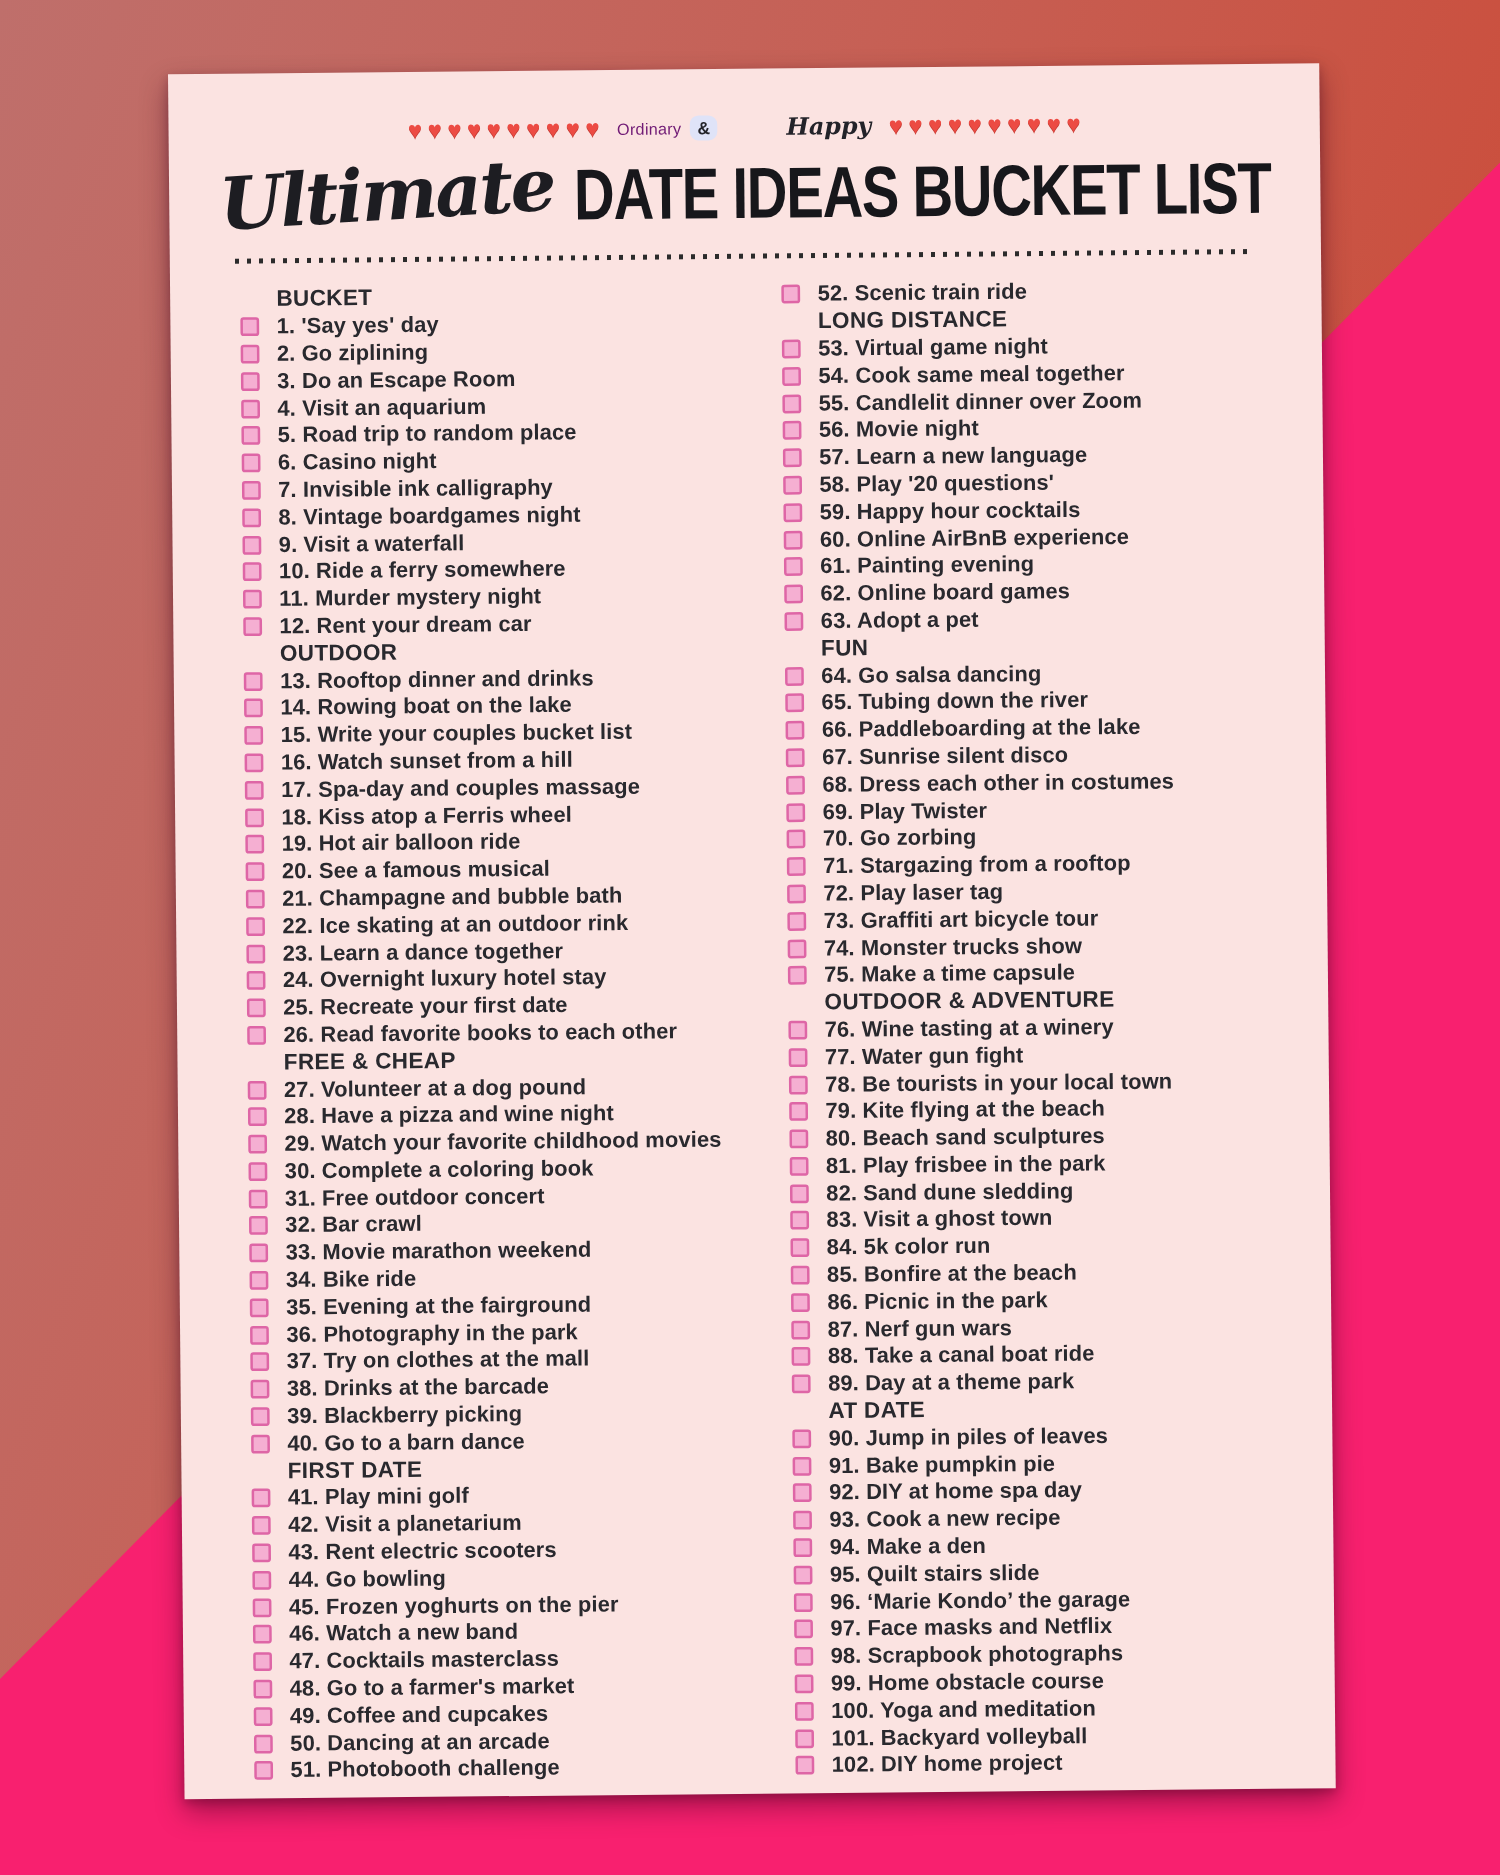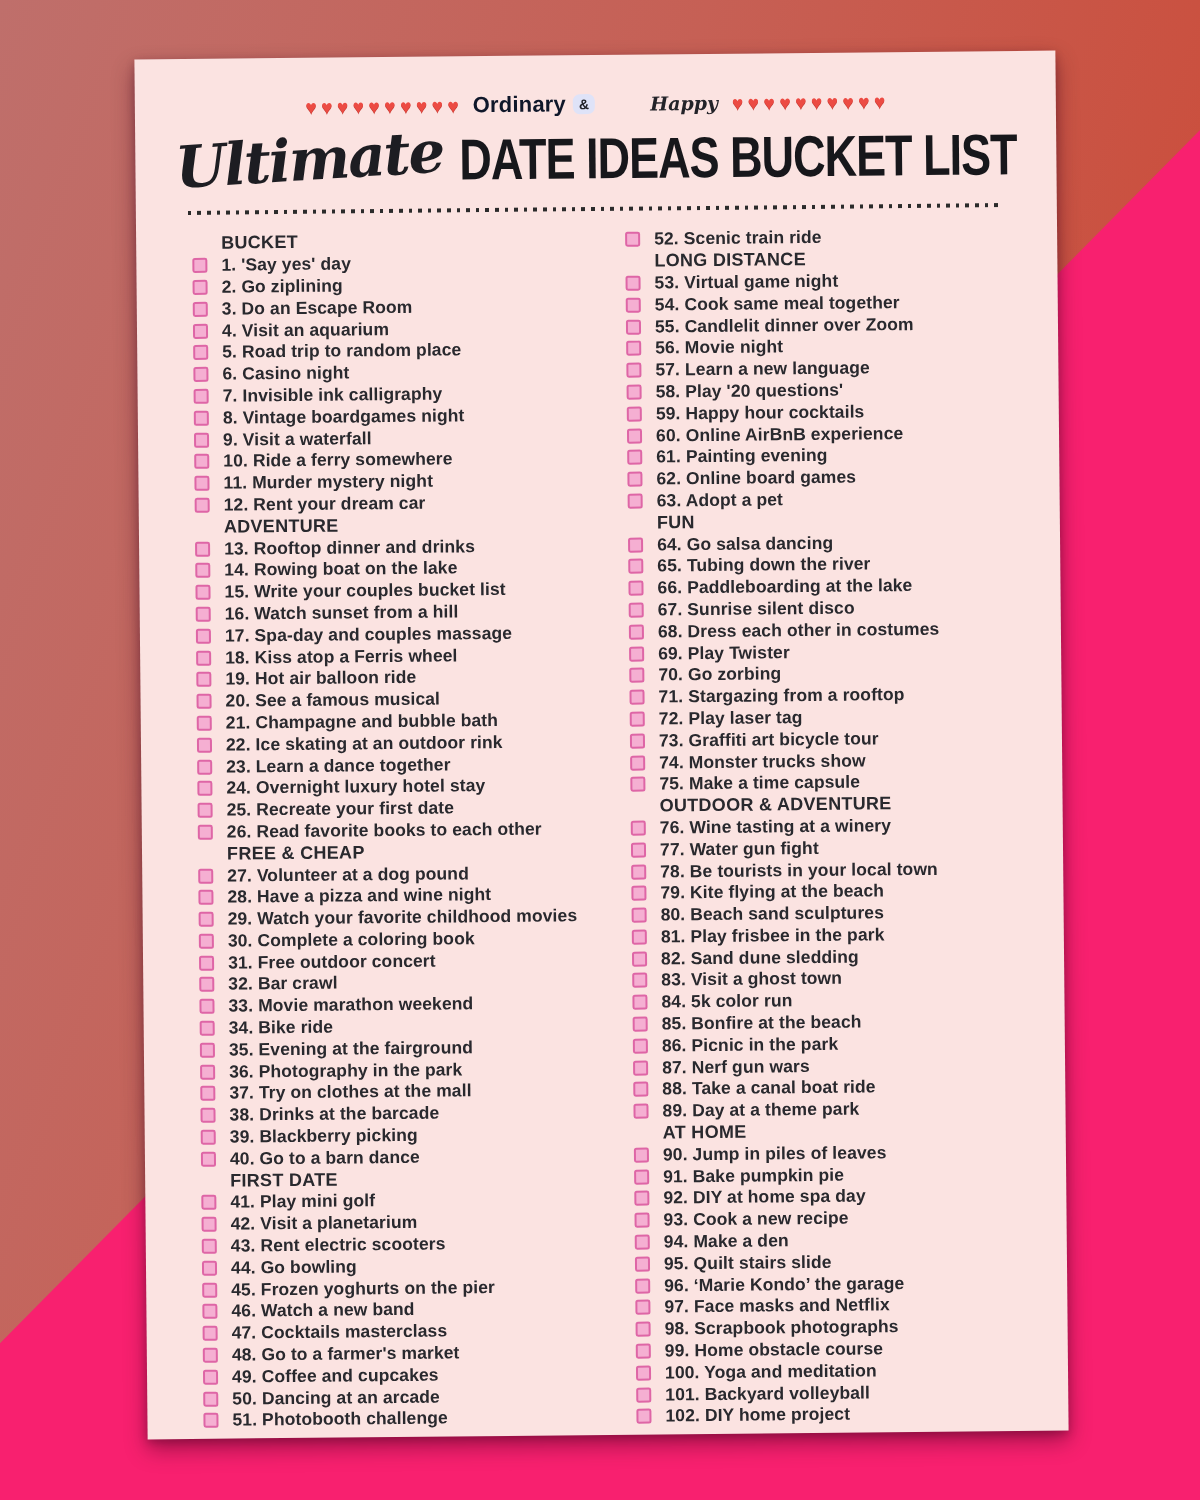--- a/index.html
+++ b/index.html
@@ -27,21 +27,21 @@
     transform:rotate(-0.55deg);
     box-shadow:0 10px 22px rgba(60,0,30,.45),0 3px 8px rgba(60,0,30,.28);
   }
   .header-row{margin-top:36px;display:flex;align-items:center;justify-content:center;}
   .hearts{display:flex;gap:4.5px;}
   .heart{
     font-size:19px;line-height:19px;color:var(--heart);
     text-shadow:0 1px 0 #C33A33;
   }
   .brand{display:flex;align-items:center;gap:7px;margin:0 14px;white-space:nowrap;}
-  .brand-word{font-weight:700;font-size:22px;color:#0f172a;letter-spacing:.2px;}
+  .brand-word{font-weight:400;font-size:13px;color:#701a75;letter-spacing:.2px;}
   .brand-amp{
     font-weight:700;font-size:14px;color:#232329;
     background:var(--amp-bg);padding:2px 6px;border-radius:7px;
   }
   .brand-script{
     font-family:"DejaVu Serif",serif;font-style:italic;font-weight:700;
     font-size:19px;color:#232329;margin-left:48px;
   }
   .title-row{display:flex;align-items:center;justify-content:center;margin-top:10px;height:64px;}
   .title-script{
@@ -166,21 +166,21 @@
           </div>
           <div class="row">
             <span class="checkbox"></span>
             <span class="item-label">11. Murder mystery night</span>
           </div>
           <div class="row">
             <span class="checkbox"></span>
             <span class="item-label">12. Rent your dream car</span>
           </div>
           <div class="row header">
-            <span class="item-label">ADVENTURE</span>
+            <span class="item-label">OUTDOOR</span>
           </div>
           <div class="row">
             <span class="checkbox"></span>
             <span class="item-label">13. Rooftop dinner and drinks</span>
           </div>
           <div class="row">
             <span class="checkbox"></span>
             <span class="item-label">14. Rowing boat on the lake</span>
           </div>
           <div class="row">
@@ -494,21 +494,21 @@
           </div>
           <div class="row">
             <span class="checkbox"></span>
             <span class="item-label">88. Take a canal boat ride</span>
           </div>
           <div class="row">
             <span class="checkbox"></span>
             <span class="item-label">89. Day at a theme park</span>
           </div>
           <div class="row header">
-            <span class="item-label">AT HOME</span>
+            <span class="item-label">AT DATE</span>
           </div>
           <div class="row">
             <span class="checkbox"></span>
             <span class="item-label">90. Jump in piles of leaves</span>
           </div>
           <div class="row">
             <span class="checkbox"></span>
             <span class="item-label">91. Bake pumpkin pie</span>
           </div>
           <div class="row">

